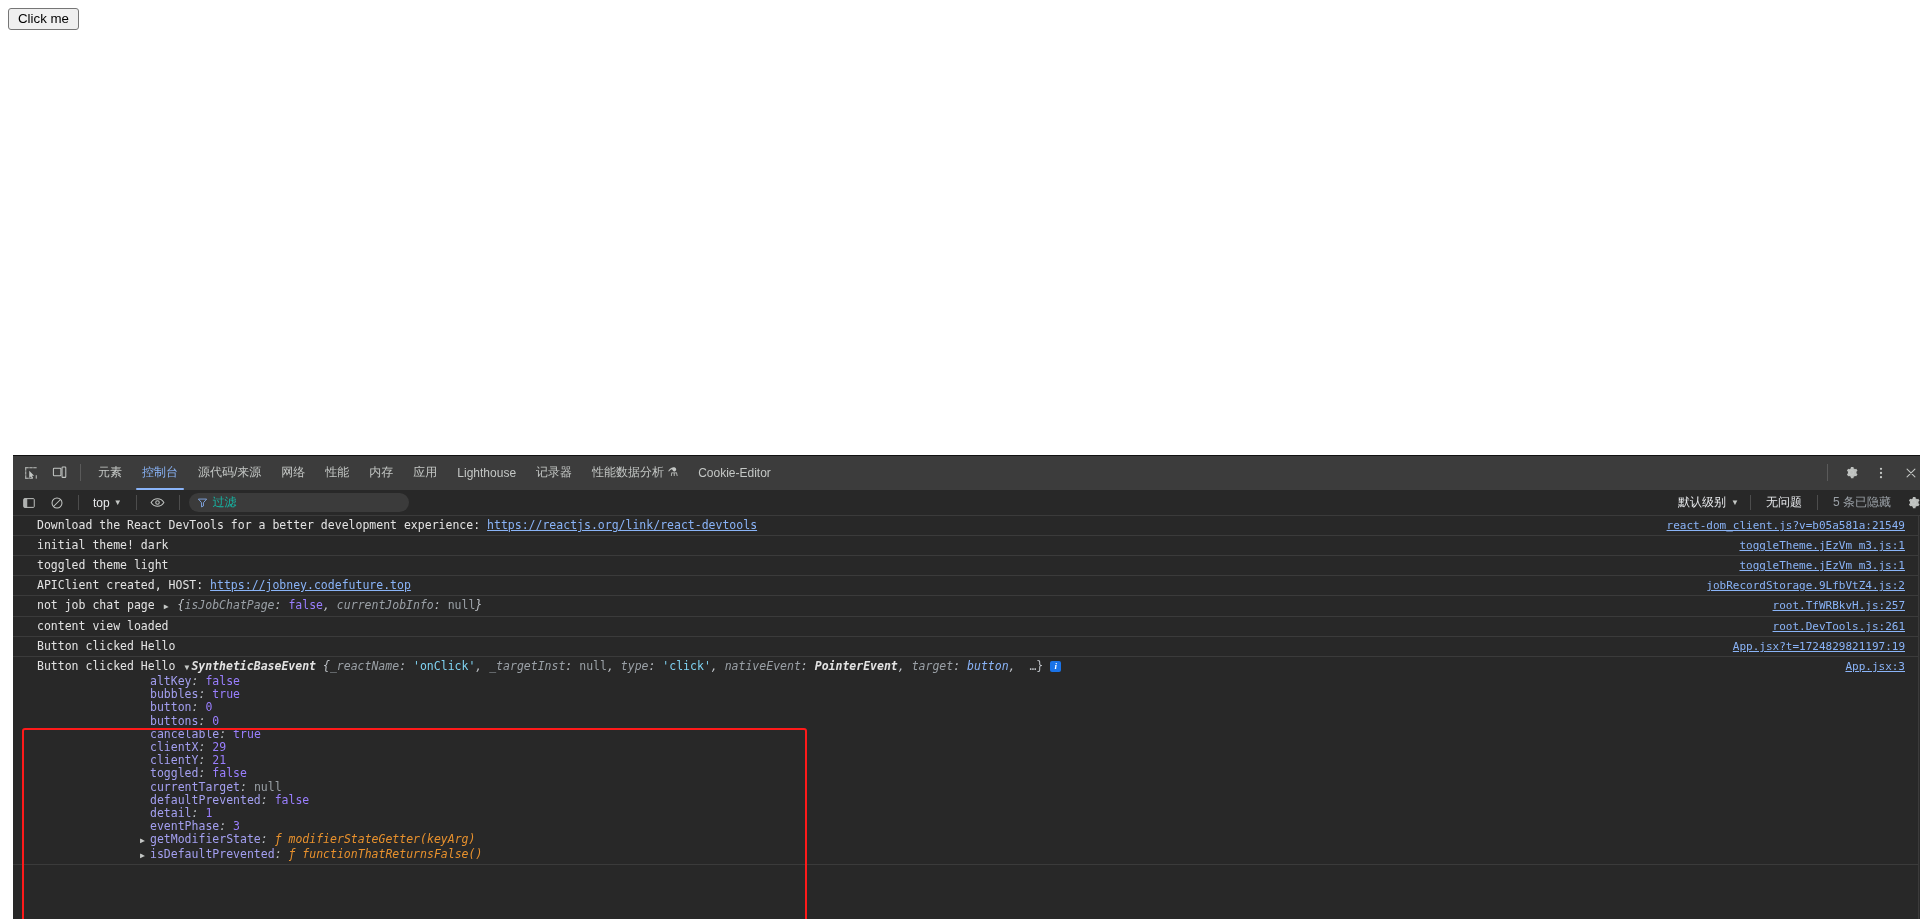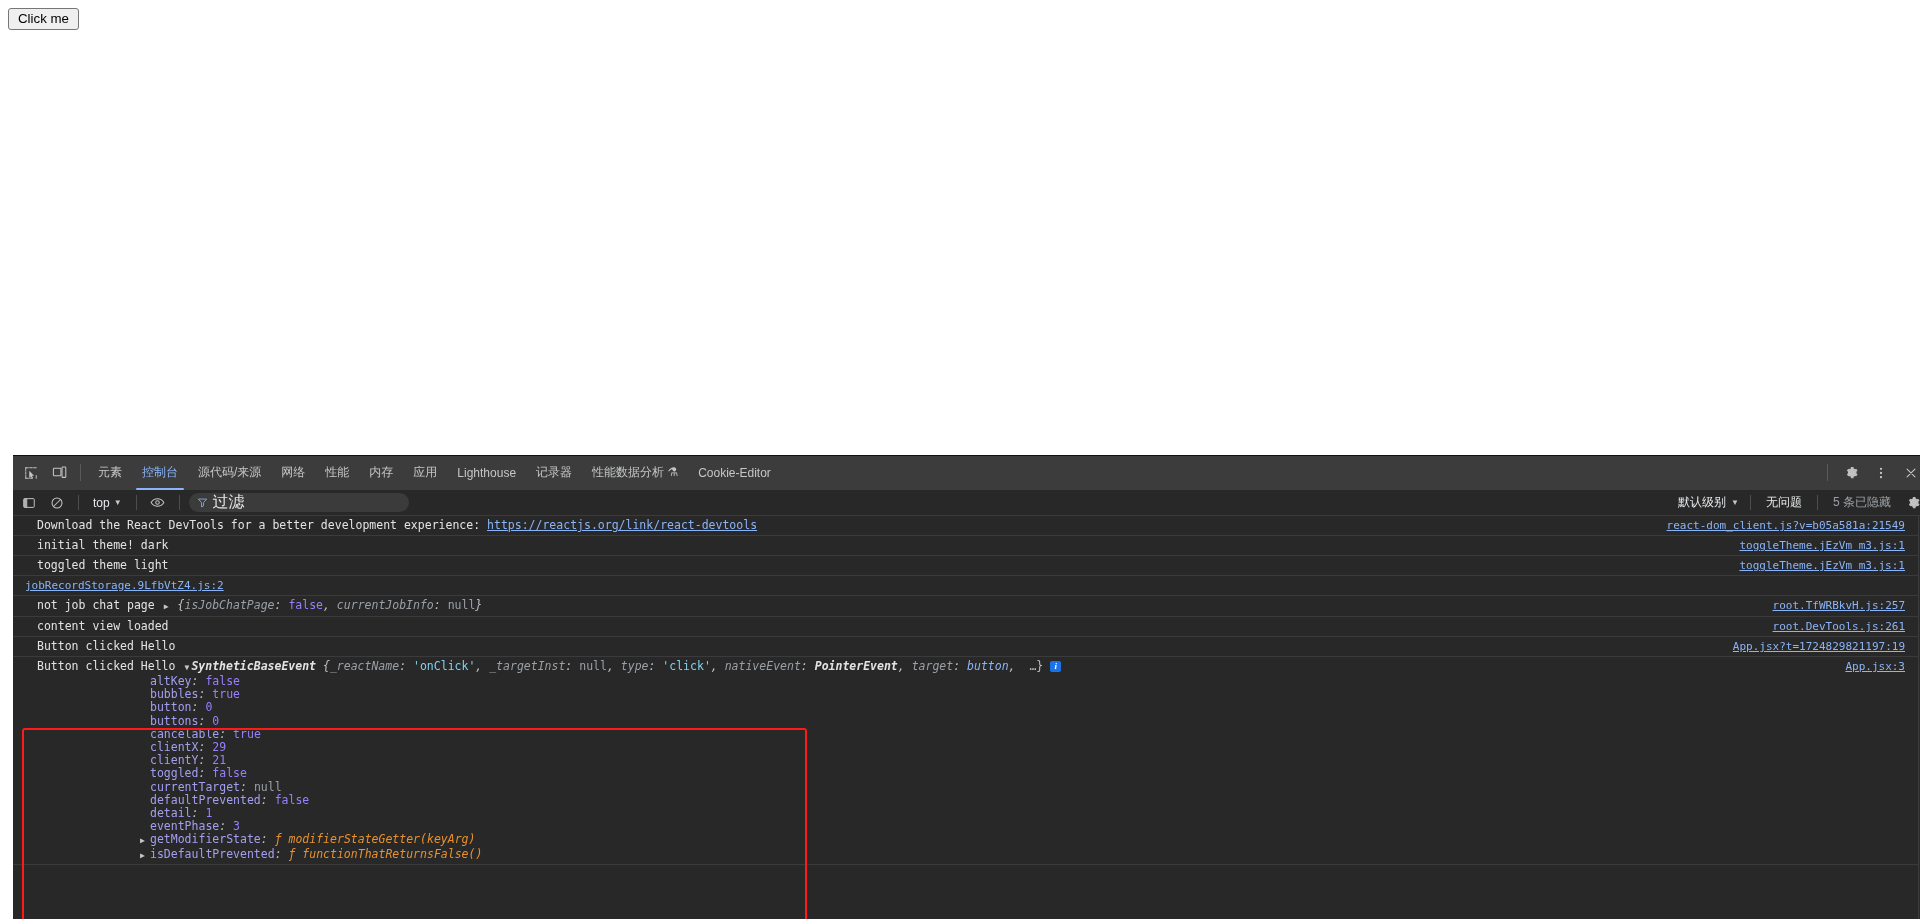--- a/index.html
+++ b/index.html
@@ -91,21 +91,21 @@
     padding:2px 5px; border-radius:3px; cursor:pointer;
   }
   .caret { font-size:8px; line-height:1; color:#c4c7c5; }
   .filter-input {
     display:flex; align-items:center; gap:5px;
     background:#3b3b3b;
     border-radius:10px;
     height:19px;
     padding:0 9px 0 8px;
     min-width:150px; flex:0 0 220px;
-    color:#e5e5e5; font-size:16px;
+    color:#14b8a6; font-size:12px;
     cursor:text;
   }
   .fb-right {
     margin-left:auto; display:flex; align-items:center; gap:0px; padding-right:4px;
   }
   .lvl-select {
     display:flex; align-items:center; gap:5px;
     font-size:12px; color:#e8eaed; padding:2px 6px; border-radius:3px; cursor:pointer;font-family:Liberation Serif, serif;
   }
   .pill {
@@ -364,20 +364,21 @@
       <div class="txt">initial theme! dark</div>
       <div class="src">toggleTheme.jEzVm m3.js:1</div>
     </div>
 
     <div class="msg">
       <div class="txt">toggled theme light</div>
       <div class="src">toggleTheme.jEzVm m3.js:1</div>
     </div>
 
     <div class="msg">
+      <div class="txt"><span>APIClient created, HOST: </span><a class="link">https://jobney.codefuture.top</a></div>
       <div class="src">jobRecordStorage.9LfbVtZ4.js:2</div>
     </div>
 
     <div class="msg">
       <div class="txt"><span>not job chat page </span><span class="tri">▶</span> <span class="tok-plain">{</span><span class="tok-key">isJobChatPage</span><span class="tok-plain">: </span><span class="tok-bool">false</span><span class="tok-plain">, </span><span class="tok-key">currentJobInfo</span><span class="tok-plain">: </span><span class="tok-null">null</span><span class="tok-plain">}</span></div>
       <div class="src">root.TfWRBkvH.js:257</div>
     </div>
 
     <div class="msg">
       <div class="txt">content view loaded</div>

